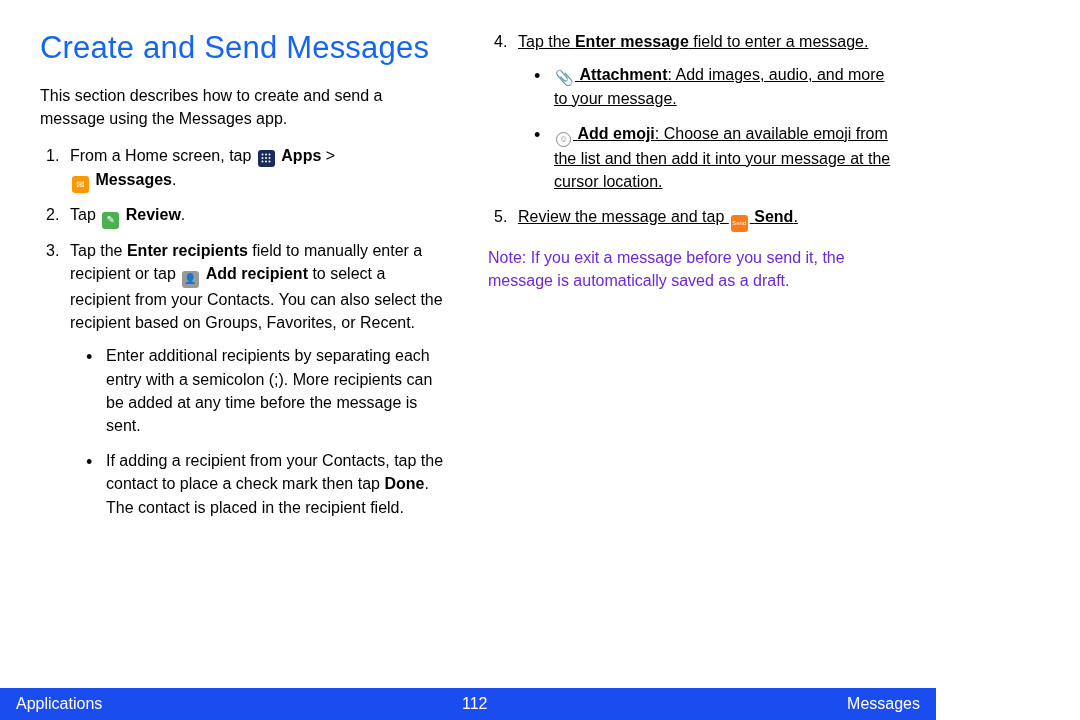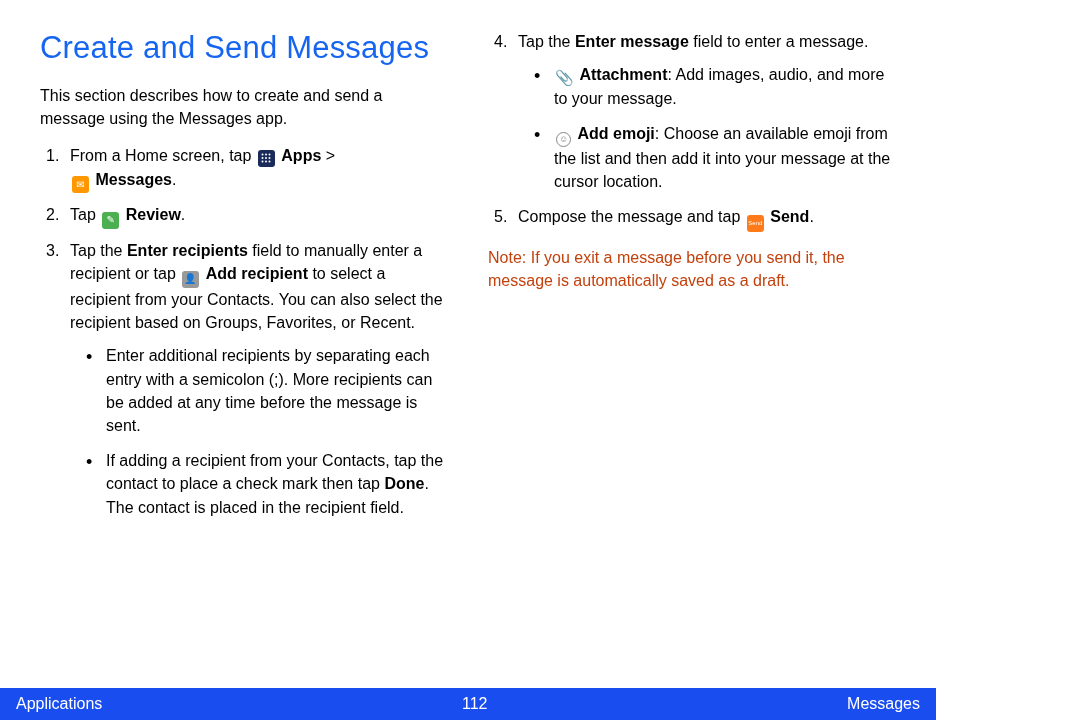--- a/index.html
+++ b/index.html
@@ -10,21 +10,21 @@
   h1 { color: #1565f0; font-size: 31px; font-weight: 400; margin-bottom: 18px; letter-spacing: 0.2px; }
   p, li { font-size: 16px; line-height: 1.45; }
   .intro { margin-bottom: 14px; }
   ol { list-style: none; counter-reset: item; padding-left: 30px; }
   ol > li { counter-increment: item; position: relative; margin-bottom: 10px; }
   ol > li::before { content: counter(item) "."; position: absolute; left: -24px; }
   ul { list-style: none; padding-left: 36px; margin-top: 10px; }
   ul > li { position: relative; margin-bottom: 12px; }
   ul > li::before { content: "•"; position: absolute; left: -20px; font-size: 18px; }
   .b { font-weight: bold; }
-  .note { color: #c2410c; margin-top: 14px; }
+  .note { color: #6d28d9; margin-top: 14px; }
   .footer { position: absolute; bottom: 0; left: 0; right: 0; height: 32px; background: #1a4df0; color: #fff; display: flex; align-items: center; justify-content: space-between; padding: 0 16px; font-size: 16px; }
   .icon { display: inline-flex; align-items: center; justify-content: center; width: 17px; height: 17px; border-radius: 3px; vertical-align: -3px; margin: 0 2px; font-size: 10px; }
   .icon-apps { background: #1a2a5a; color: #fff; }
   .icon-msg { background: #ff9800; color: #fff; }
   .icon-compose { background: #4caf50; color: #fff; border-radius: 3px; }
   .icon-contact { background: #999; color: #fff; }
   .icon-attach { color: #888; font-size: 15px; background: none; }
   .icon-emoji { border: 1px solid #888; border-radius: 50%; color: #888; background: none; width: 15px; height: 15px; font-size: 9px; }
   .icon-send { background: #ff7b1a; color: #fff; font-size: 6px; padding: 0 1px; }
   svg.dots { width: 12px; height: 12px; }
@@ -65,34 +65,34 @@
             <li>Enter additional recipients by separating each entry with a semicolon (;). More recipients can be added at any time before the message is sent.</li>
             <li>
               <span>If adding a recipient from your Contacts, tap the contact to place a check mark then tap </span><span class="b">Done</span><span>. The contact is placed in the recipient field.</span>
             </li>
           </ul>
         </li>
       </ol>
     </div>
 
     <div class="col">
-      <ol start="4" style="counter-reset: item 3;">
+      <ol start="4" style="counter-reset: item 3; text-decoration: underline;">
         <li>
           <span>Tap the </span><span class="b">Enter message</span><span> field to enter a message.</span>
           <ul>
             <li>
               <span class="icon icon-attach">📎</span> <span class="b">Attachment</span><span>: Add images, audio, and more to your message.</span>
             </li>
             <li>
               <span class="icon icon-emoji">☺</span> <span class="b">Add emoji</span><span>: Choose an available emoji from the list and then add it into your message at the cursor location.</span>
             </li>
           </ul>
         </li>
         <li>
-          <span>Compose the message and tap </span><span class="icon icon-send">Send</span> <span class="b">Send</span><span>.</span>
+          <span>Review the message and tap </span><span class="icon icon-send">Send</span> <span class="b">Send</span><span>.</span>
         </li>
       </ol>
       <p class="note">
         <span class="b" style="font-weight:400">Note</span><span>: If you exit a message before you send it, the message is automatically saved as a draft.</span>
       </p>
     </div>
   </div>
 
   <div class="footer">
     <span>Applications</span>

